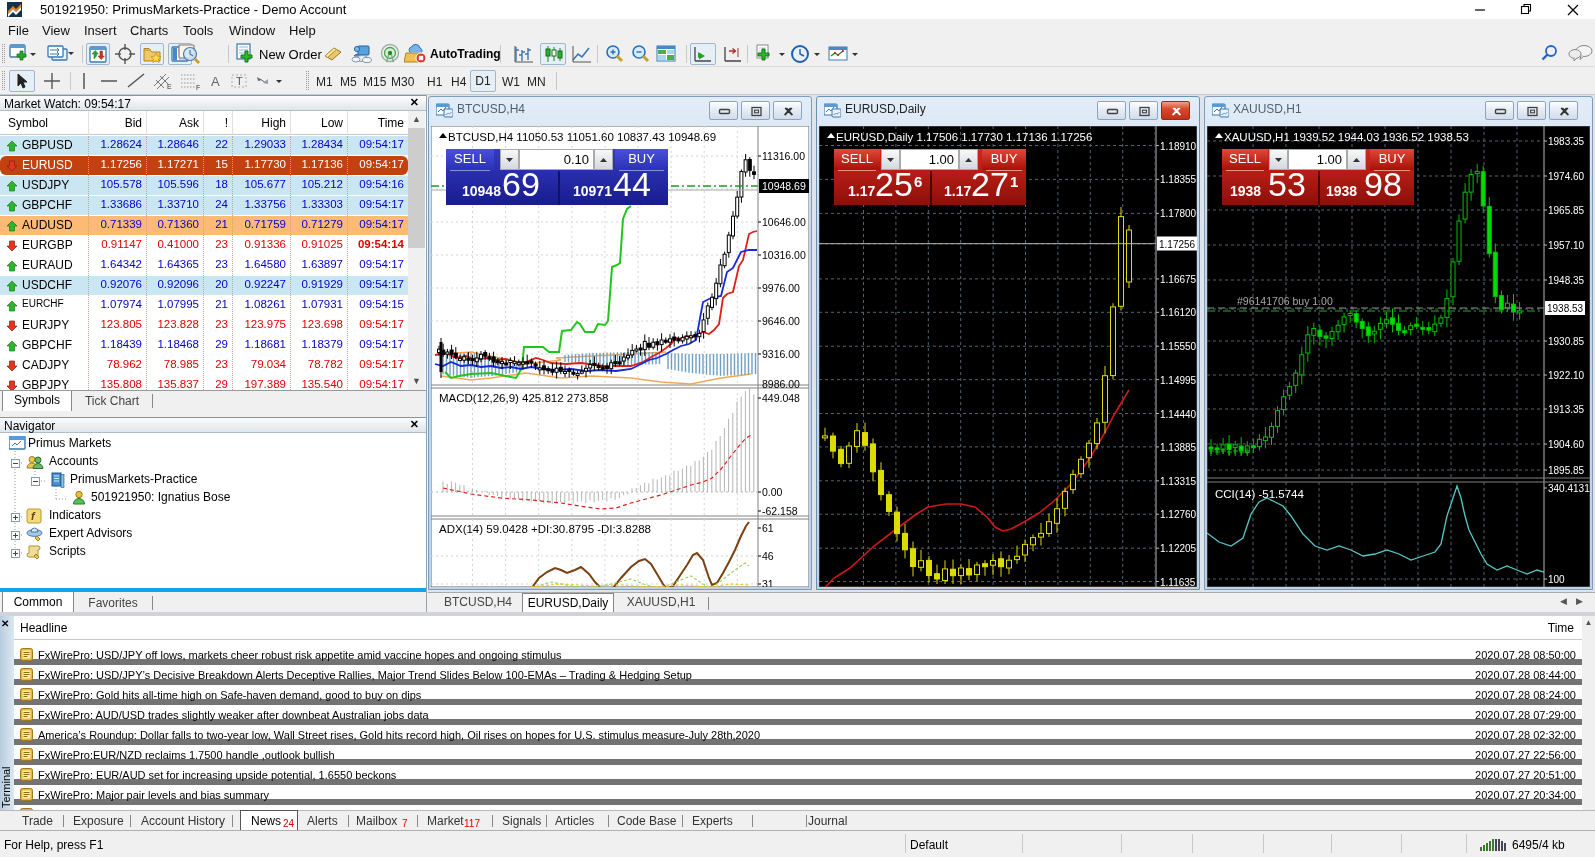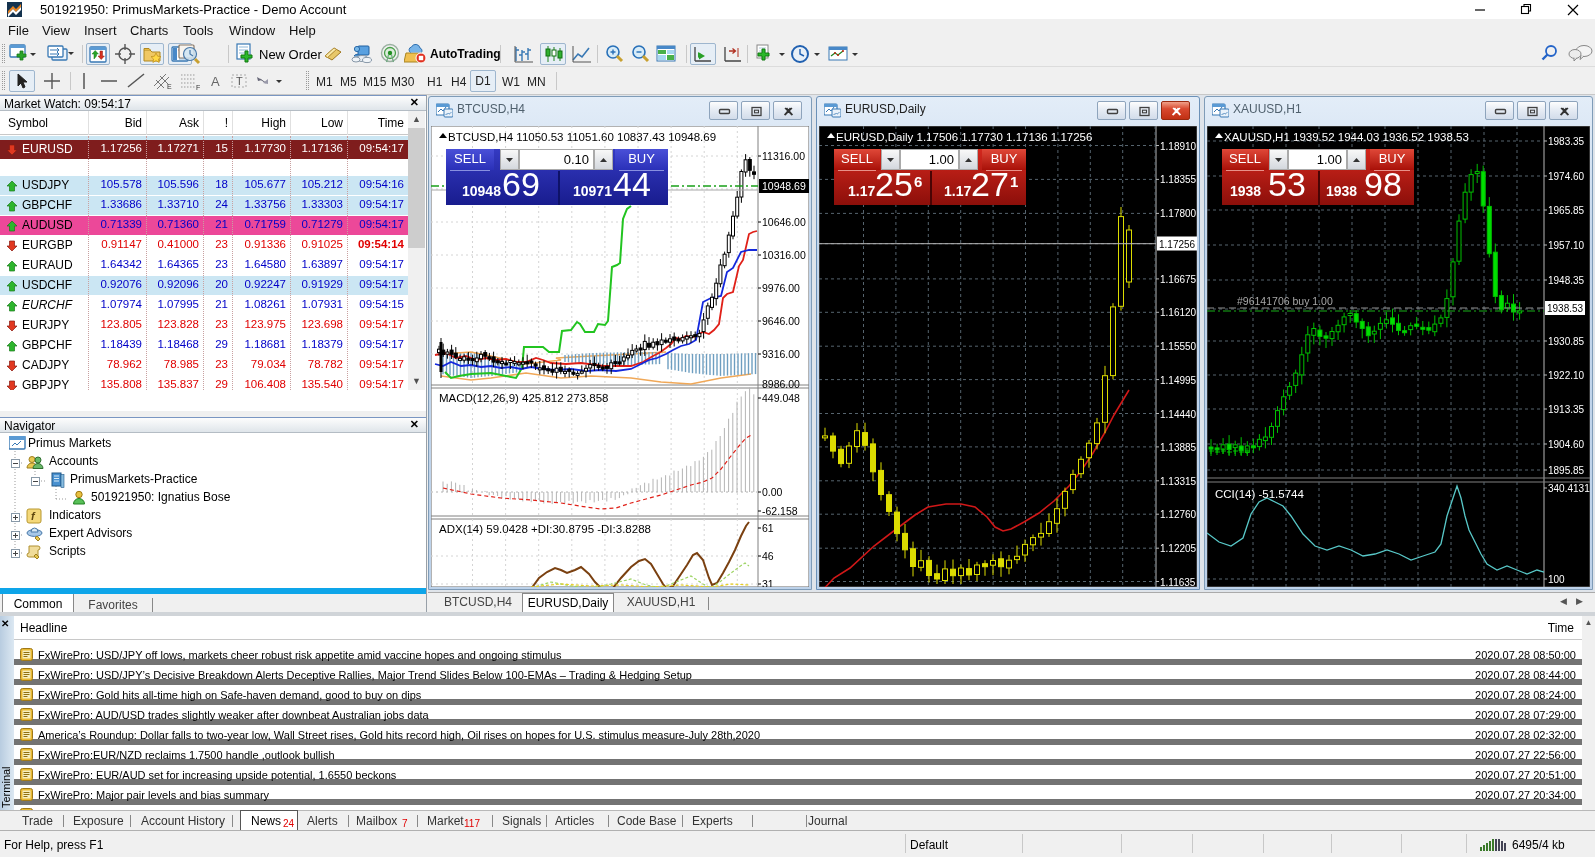--- a/index.html
+++ b/index.html
@@ -288,21 +288,21 @@
         <path d="M6 1 L11 6 H8.5 V11 H3.5 V6 H1 Z" fill="#2db52d" stroke="#1a7a1a" stroke-width="0.7"></path>
       </svg>
 <span style="position:absolute;left:22px;top:2px;color:#000;font-size:12px;">GBPUSD</span>
 <span class="mwc" style="right:266px;color:#0000c8;">1.28624</span>
 <span class="mwc" style="right:209px;color:#0000c8;">1.28646</span>
 <span class="mwc" style="right:180px;color:#0000c8;">22</span>
 <span class="mwc" style="right:122px;color:#0000c8;">1.29033</span>
 <span class="mwc" style="right:65px;color:#0000c8;">1.28434</span>
 <span class="mwc" style="right:4px;color:#0000c8;">09:54:17</span>
 </div>
-    <div class="mwrow" style="top:45px;background:#7f1d1d;">
+    <div class="mwrow" style="top:61px;background:#c2410c;border-radius:6px;">
 <svg style="position:absolute;left:6px;top:4px" width="12" height="12" viewBox="0 0 12 12">
         <path d="M6 11 L11 6 H8.5 V1 H3.5 V6 H1 Z" fill="#e03820" stroke="#8a1a10" stroke-width="0.7"></path>
       </svg>
 <span style="position:absolute;left:22px;top:2px;color:#fff;font-size:12px;">EURUSD</span>
 <span class="mwc" style="right:266px;color:#fff;">1.17256</span>
 <span class="mwc" style="right:209px;color:#fff;">1.17271</span>
 <span class="mwc" style="right:180px;color:#fff;">15</span>
 <span class="mwc" style="right:122px;color:#fff;">1.17730</span>
 <span class="mwc" style="right:65px;color:#fff;">1.17136</span>
 <span class="mwc" style="right:4px;color:#fff;">09:54:17</span>
@@ -324,21 +324,21 @@
         <path d="M6 1 L11 6 H8.5 V11 H3.5 V6 H1 Z" fill="#2db52d" stroke="#1a7a1a" stroke-width="0.7"></path>
       </svg>
 <span style="position:absolute;left:22px;top:2px;color:#000;font-size:12px;">GBPCHF</span>
 <span class="mwc" style="right:266px;color:#0000c8;">1.33686</span>
 <span class="mwc" style="right:209px;color:#0000c8;">1.33710</span>
 <span class="mwc" style="right:180px;color:#0000c8;">24</span>
 <span class="mwc" style="right:122px;color:#0000c8;">1.33756</span>
 <span class="mwc" style="right:65px;color:#0000c8;">1.33303</span>
 <span class="mwc" style="right:4px;color:#0000c8;">09:54:17</span>
 </div>
-    <div class="mwrow" style="top:121px;background:#ec4899;">
+    <div class="mwrow" style="top:121px;background:#fdba74;">
 <svg style="position:absolute;left:6px;top:4px" width="12" height="12" viewBox="0 0 12 12">
         <path d="M6 1 L11 6 H8.5 V11 H3.5 V6 H1 Z" fill="#2db52d" stroke="#1a7a1a" stroke-width="0.7"></path>
       </svg>
 <span style="position:absolute;left:22px;top:2px;color:#000;font-size:12px;">AUDUSD</span>
 <span class="mwc" style="right:266px;color:#0000c8;">0.71339</span>
 <span class="mwc" style="right:209px;color:#0000c8;">0.71360</span>
 <span class="mwc" style="right:180px;color:#0000c8;">21</span>
 <span class="mwc" style="right:122px;color:#0000c8;">0.71759</span>
 <span class="mwc" style="right:65px;color:#0000c8;">0.71279</span>
 <span class="mwc" style="right:4px;color:#0000c8;">09:54:17</span>
@@ -376,21 +376,21 @@
 <span class="mwc" style="right:209px;color:#0000c8;">0.92096</span>
 <span class="mwc" style="right:180px;color:#0000c8;">20</span>
 <span class="mwc" style="right:122px;color:#0000c8;">0.92247</span>
 <span class="mwc" style="right:65px;color:#0000c8;">0.91929</span>
 <span class="mwc" style="right:4px;color:#0000c8;">09:54:17</span>
 </div>
     <div class="mwrow" style="top:201px;background:#fff;">
 <svg style="position:absolute;left:6px;top:4px" width="12" height="12" viewBox="0 0 12 12">
         <path d="M6 1 L11 6 H8.5 V11 H3.5 V6 H1 Z" fill="#2db52d" stroke="#1a7a1a" stroke-width="0.7"></path>
       </svg>
-<span style="position:absolute;left:22px;top:2px;color:#000;font-size:12px;font-style:italic;">EURCHF</span>
+<span style="position:absolute;left:22px;top:2px;color:#000;font-size:10px;">EURCHF</span>
 <span class="mwc" style="right:266px;color:#0000c8;">1.07974</span>
 <span class="mwc" style="right:209px;color:#0000c8;">1.07995</span>
 <span class="mwc" style="right:180px;color:#0000c8;">21</span>
 <span class="mwc" style="right:122px;color:#0000c8;">1.08261</span>
 <span class="mwc" style="right:65px;color:#0000c8;">1.07931</span>
 <span class="mwc" style="right:4px;color:#0000c8;">09:54:15</span>
 </div>
     <div class="mwrow" style="top:221px;background:#fff;">
 <svg style="position:absolute;left:6px;top:4px" width="12" height="12" viewBox="0 0 12 12">
         <path d="M6 11 L11 6 H8.5 V1 H3.5 V6 H1 Z" fill="#e03820" stroke="#8a1a10" stroke-width="0.7"></path>
@@ -428,35 +428,40 @@
 <span class="mwc" style="right:4px;color:#e00000;">09:54:17</span>
 </div>
     <div class="mwrow" style="top:281px;background:#fff;">
 <svg style="position:absolute;left:6px;top:4px" width="12" height="12" viewBox="0 0 12 12">
         <path d="M6 11 L11 6 H8.5 V1 H3.5 V6 H1 Z" fill="#e03820" stroke="#8a1a10" stroke-width="0.7"></path>
       </svg>
 <span style="position:absolute;left:22px;top:2px;color:#000;font-size:12px;">GBPJPY</span>
 <span class="mwc" style="right:266px;color:#e00000;">135.808</span>
 <span class="mwc" style="right:209px;color:#e00000;">135.837</span>
 <span class="mwc" style="right:180px;color:#e00000;">29</span>
-<span class="mwc" style="right:122px;color:#e00000;">106.408</span>
+<span class="mwc" style="right:122px;color:#e00000;">197.389</span>
 <span class="mwc" style="right:65px;color:#e00000;">135.540</span>
 <span class="mwc" style="right:4px;color:#e00000;">09:54:17</span>
 </div>
     <div class="abs" style="left:88px;top:41px;width:0px;height:254px;border-left:1px dotted #c8a0a0;"></div>
     <div class="abs" style="left:146px;top:41px;width:0px;height:254px;border-left:1px dotted #c8a0a0;"></div>
     <div class="abs" style="left:203px;top:41px;width:0px;height:254px;border-left:1px dotted #c8a0a0;"></div>
     <div class="abs" style="left:232px;top:41px;width:0px;height:254px;border-left:1px dotted #c8a0a0;"></div>
     <div class="abs" style="left:290px;top:41px;width:0px;height:254px;border-left:1px dotted #c8a0a0;"></div>
     <div class="abs" style="left:347px;top:41px;width:0px;height:254px;border-left:1px dotted #c8a0a0;"></div>
     <div class="abs" style="left:0;top:295px;width:408px;height:1px;background:#fff;"></div>
     <div class="abs" style="left:408px;top:16px;width:17px;height:279px;background:#f0f0f0;">
 <div style="position:absolute;left:0;top:0;width:17px;height:17px;background:#f0f0f0;color:#505050;font-size:9px;text-align:center;line-height:17px;">▲</div>
 <div style="position:absolute;left:0;top:17px;width:17px;height:120px;background:#cdcdcd;"></div>
 <div style="position:absolute;left:0;bottom:0;width:17px;height:17px;color:#505050;font-size:9px;text-align:center;line-height:17px;">▼</div>
+</div>
+    <div class="abs" style="left:0;top:295px;width:426px;height:21px;background:#f0f0f0;border-top:1px solid #999;">
+<div class="tab tabact" style="left:2px;top:0px;width:70px;height:20px;padding-top:2px;border-top:none;">Symbols</div>
+<div class="tab" style="left:76px;top:3px;width:72px;">Tick Chart</div>
+<div class="abs" style="left:152px;top:3px;width:1px;height:14px;background:#888;"></div>
 </div>
     <div class="abs" style="left:0;top:316px;width:426px;height:6px;background:#f0f0f0;"></div>
 <div class="abs" style="left:0;top:322px;width:426px;height:16px;background:linear-gradient(#fdfdfd,#dfe5ea);border-bottom:1px solid #b4bcc4;border-top:1px solid #7a96c2;">
 <span style="position:absolute;left:4px;top:1px;font-size:12px;color:#000;">Navigator</span>
 <span style="position:absolute;right:7px;top:0px;font-size:11px;color:#000;font-weight:bold;">✕</span>
 </div>
     <div class="abs" style="left:0;top:338px;width:408px;height:155px;background:#fff;">
       <svg class="abs" style="left:0;top:0" width="408" height="155">
 <path d="M15 12 V120" stroke="#999" stroke-width="1" stroke-dasharray="1,2"></path>
 <path d="M15 30 h9 M15 84 h9 M15 102 h9 M15 120 h9" stroke="#999" stroke-width="1" stroke-dasharray="1,2"></path>
@@ -517,21 +522,21 @@
       <div class="abs" style="left:11px;top:116px;width:9px;height:9px;background:#fff;border:1px solid #8899a8;"></div>
       <svg class="abs" style="left:11px;top:116px" width="9" height="9">
         <path d="M2 4.5 h5 M4.5 2 v5" stroke="#444"></path>
       </svg>
       <svg class="abs" style="left:26px;top:111px" width="16" height="16" viewBox="0 0 16 16">
 <path d="M3 2 h9 a2 2 0 0 1 0 4 v7 h-9 a2 2 0 0 1 0 -4 z" fill="#f0dc9a" stroke="#b09030"></path>
 <path d="M10 10 l3 3 -2 2 -3 -3 z" fill="#e8c850" stroke="#a08020"></path>
 </svg>
       <span class="abs" style="left:49px;top:111px;font-size:12px;">Scripts</span>
     </div>
-    <div class="abs" style="left:0;top:493px;width:426px;height:24px;background:#f0f0f0;border-top:6px solid #0ea5e9;">
+    <div class="abs" style="left:0;top:493px;width:426px;height:24px;background:#f0f0f0;border-top:4px solid #0ea5e9;">
 <div class="tab tabact" style="left:2px;top:0;width:72px;height:21px;padding-top:3px;border-top:none;">Common</div>
 <div class="tab" style="left:78px;top:4px;width:70px;">Favorites</div>
 <div class="abs" style="left:152px;top:4px;width:1px;height:14px;background:#888;"></div>
 </div>
   </div>
 <div class="abs" style="left:428px;top:95px;width:1167px;height:497px;background:#dfe4ea;"></div>
 <div class="abs" style="left:428px;top:96px;width:384px;height:494px;
 background:linear-gradient(#e3edf8,#c3d6ec 30%,#bdd2ea);border:1px solid #7f9cb8;border-radius:3px 3px 0 0;">
 <svg class="abs" style="left:7px;top:6px" width="17" height="15" viewBox="0 0 17 15">
 <rect x="0" y="1" width="13" height="11" rx="1" fill="#fff" stroke="#3878b4" stroke-width="1.2"></rect>

